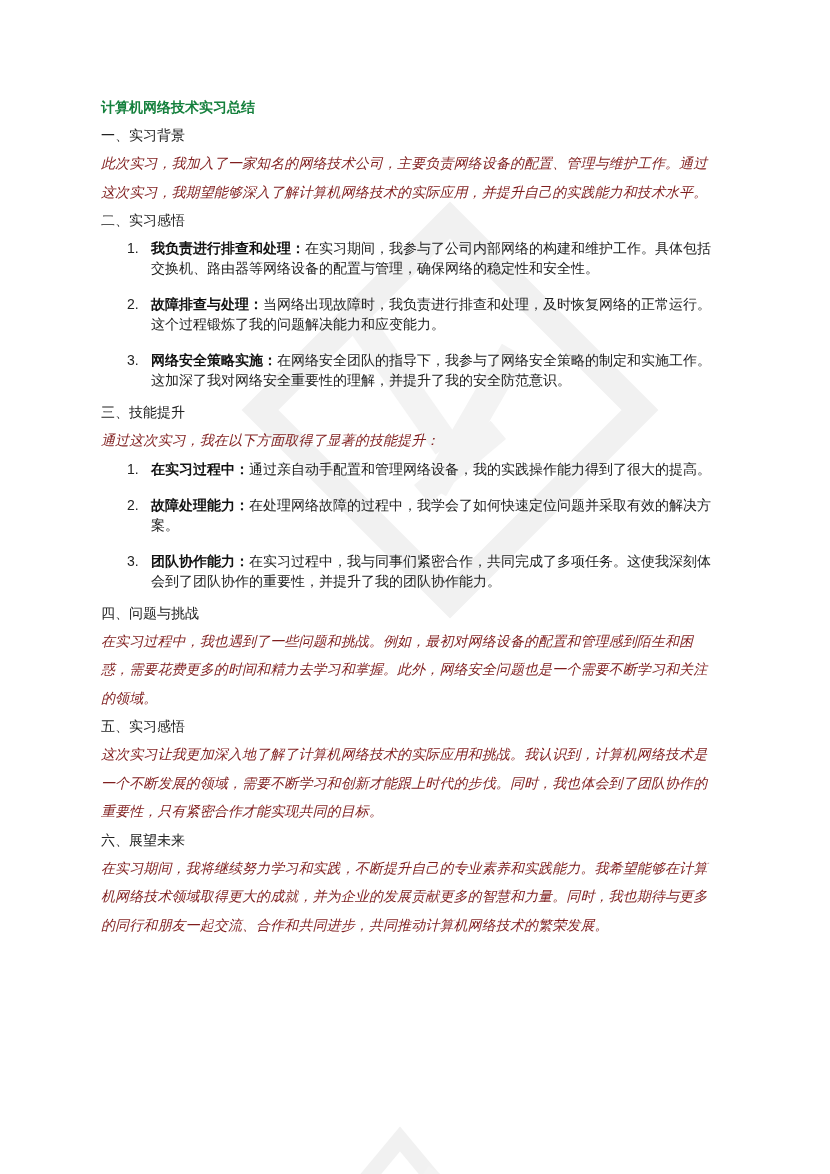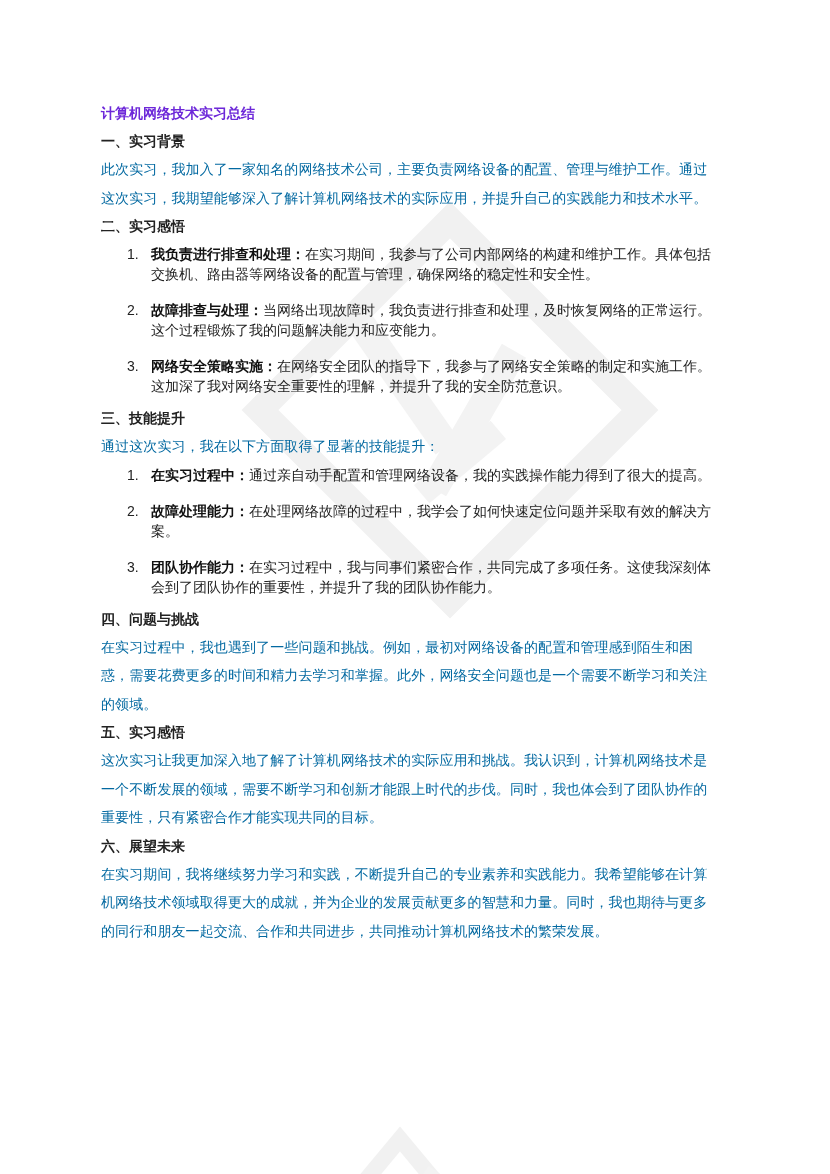--- a/index.html
+++ b/index.html
@@ -24,36 +24,37 @@
     position: absolute;
     left: 101px;
     top: 97px;
     width: 620px;
     z-index: 1;
   }
   .title {
     font-size: 14px;
     font-weight: bold;
     line-height: 20px;
-    margin: 6px 0 8px 0;
-    color: #6d28d9;
+    margin: 0 0 8px 0;
+    color: #15803d;
   }
   .section-heading {
     font-size: 14px;
-    font-weight: bold;
+    font-weight: normal;
     line-height: 20px;
     margin: 0 0 8px 0;
     color: #222;
   }
   .para {
     font-size: 14px;
     line-height: 28.5px;
     margin: -4px 0 4px 0;
-    color: #0369a1;
+    color: #7f1d1d;
     letter-spacing: 0.1px;
+    font-style: italic;
   }
   ol.items {
     list-style: none;
     margin: 2px 0 10px 0;
     padding: 0;
   }
   ol.items li {
     position: relative;
     padding-left: 50px;
     font-size: 14px;

